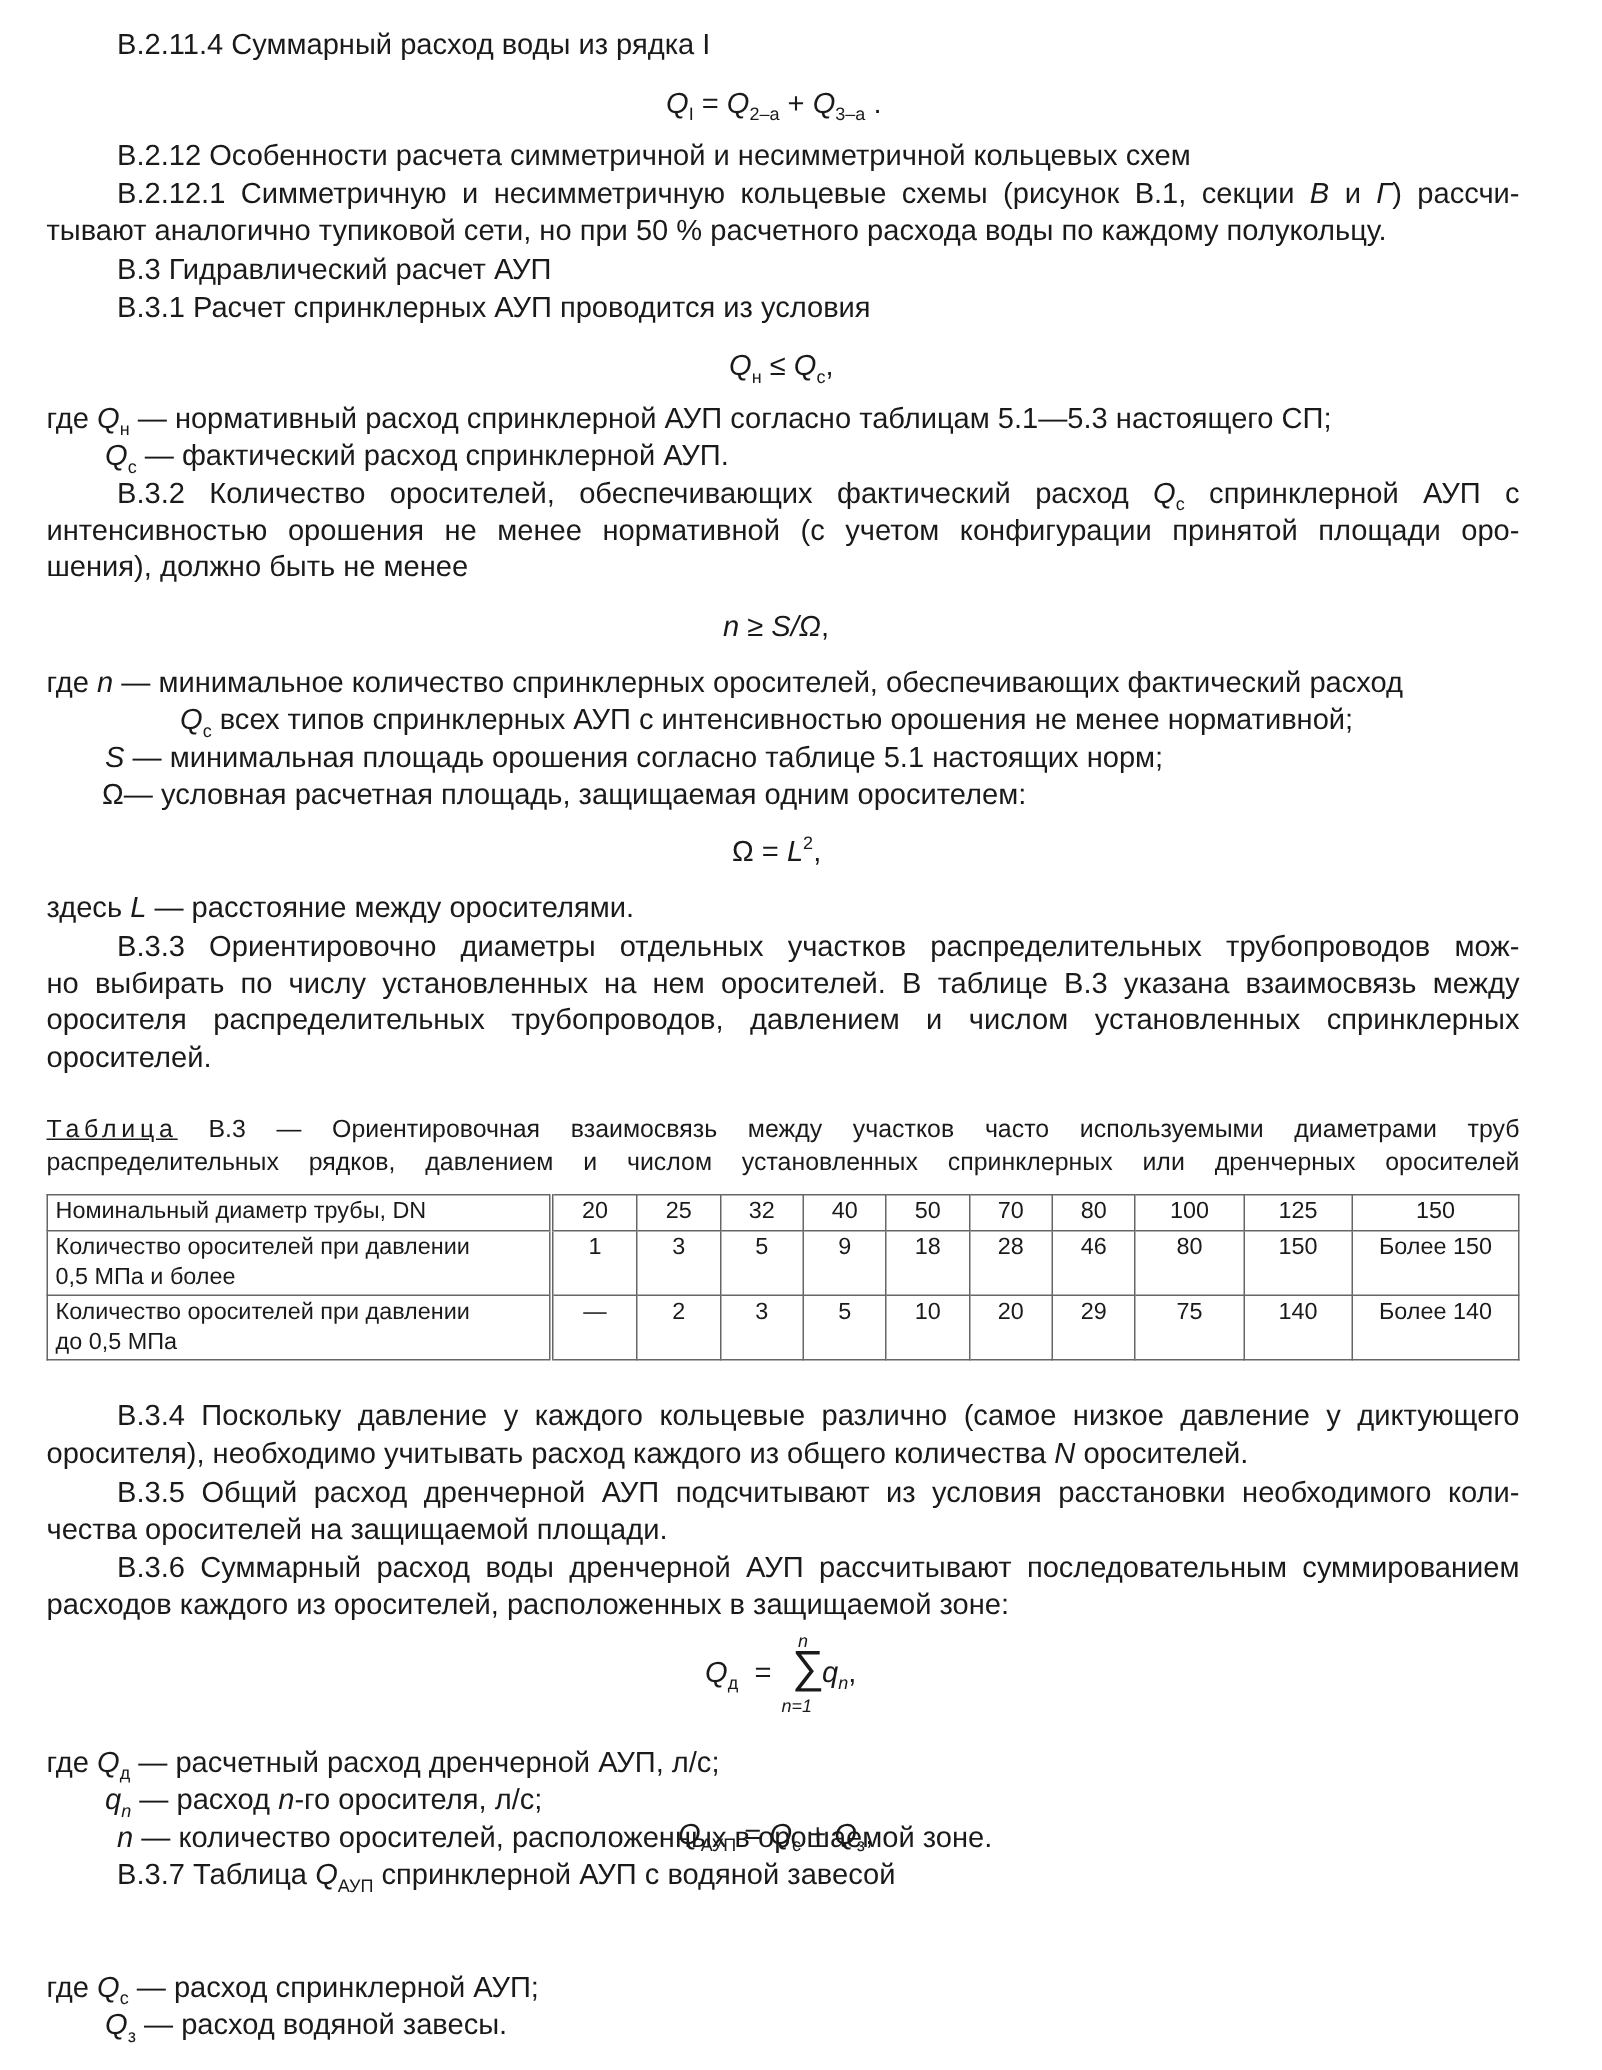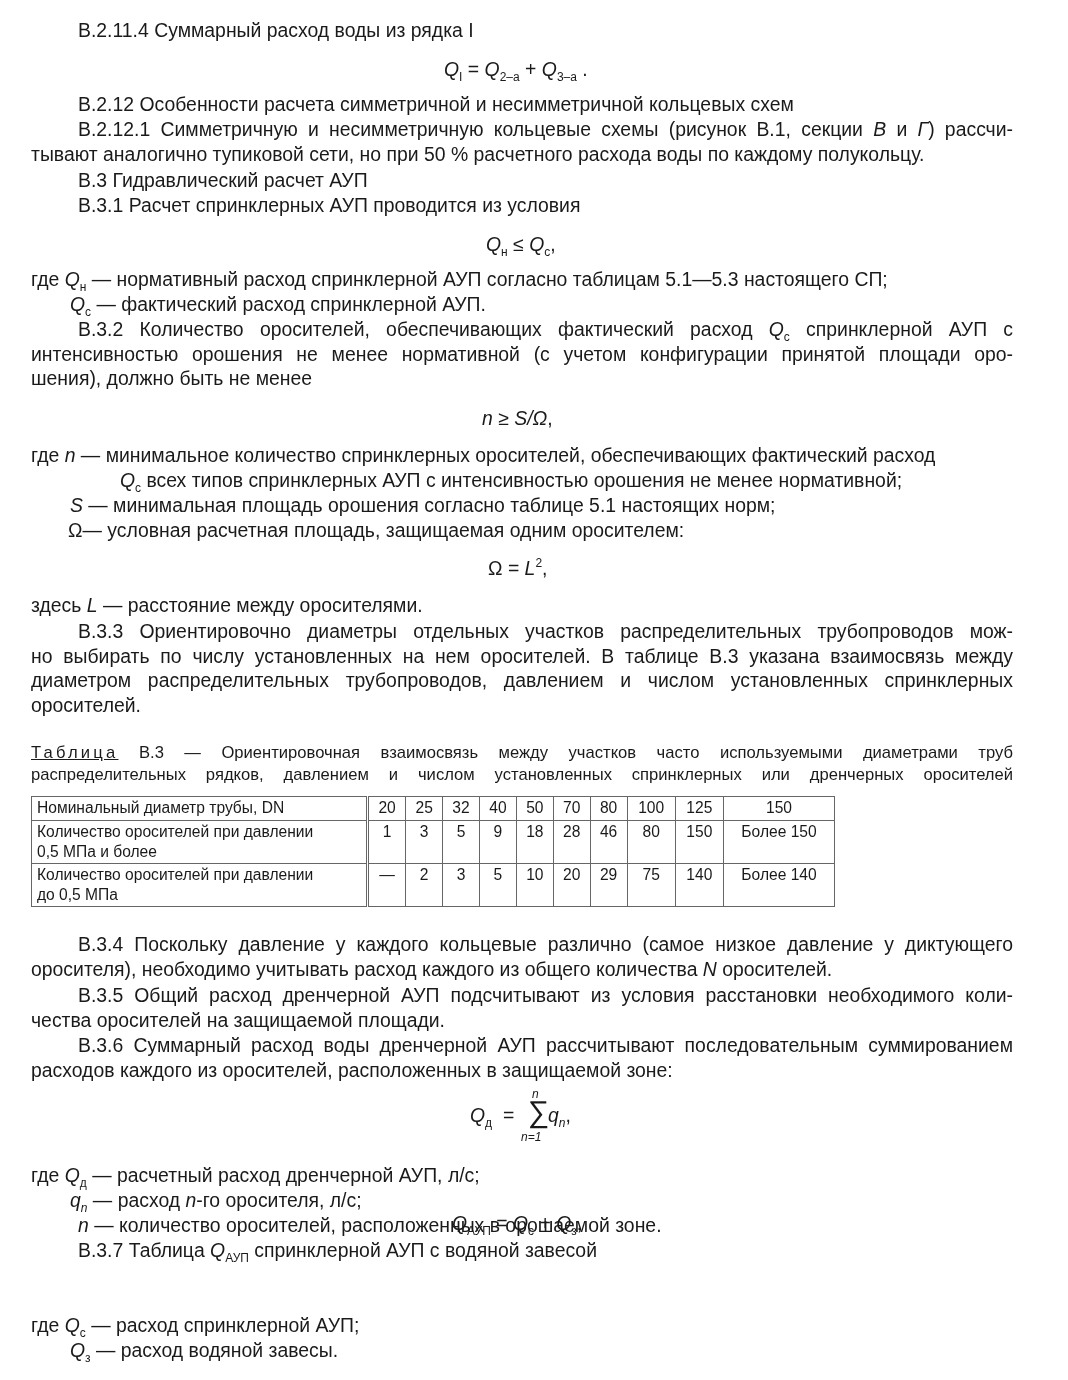--- a/index.html
+++ b/index.html
@@ -13,21 +13,21 @@
   .just span.full { display: block; text-align: justify; text-align-last: justify; }
   .just span.last { display: block; text-align: left; }
   .formula { position: absolute; white-space: nowrap; line-height: 24px; font-size: 19.4px; }
   i { font-style: italic; }
   sub { font-size: 12px; vertical-align: -5px; line-height: 0; }
   sup { font-size: 12px; vertical-align: 8px; line-height: 0; }
   .caption { position: absolute; left: 31px; width: 982px; font-size: 16.6px; line-height: 22px; }
   .caption .full { display: block; text-align: justify; text-align-last: justify; }
   .spaced { letter-spacing: 3.2px; text-decoration: underline; }
   table.t3 {
-    position: absolute; left: 31px; top: 796px; width: 804px;
+    position: absolute; left: 31px; top: 796px; width: 982px;
     border-collapse: collapse; font-size: 15.6px; line-height: 19.5px;
     border: 1.5px solid #555;
   }
   table.t3 td {
     border: 1.2px solid #666; padding: 1px 5px 2px 5px; vertical-align: top;
     text-align: center; color: #1a1a1a;
   }
   table.t3 td.rowhead { text-align: left; width: 324px; border-right: 3px double #666; }
   table.t3 tr.r0 td { height: 20px; }
   table.t3 tr.r1 td, table.t3 tr.r2 td { height: 38px; }
@@ -68,21 +68,21 @@
 <div class="line" style="left:70px; top:493px;"><i>S</i><span> — минимальная площадь орошения согласно таблице 5.1 настоящих норм;</span></div>
 <div class="line" style="left:68px; top:518px;"><span>Ω</span><span>— условная расчетная площадь, защищаемая одним оросителем:</span></div>
 
 <div class="formula" style="left:488px; top:556px;"><span>Ω = </span><i>L</i><sup>2</sup><span>,</span></div>
 
 <div class="line" style="left:31px; top:593px;"><span>здесь </span><i>L</i><span> — расстояние между оросителями.</span></div>
 
 <div class="just" style="top:619px;">
   <span class="full" style="padding-left:47px;">В.3.3 Ориентировочно диаметры отдельных участков распределительных трубопроводов мож-</span>
   <span class="full">но выбирать по числу установленных на нем оросителей. В таблице В.3 указана взаимосвязь между</span>
-  <span class="full">диаметром распределительных трубопроводов, давлением и числом установленных спринклерных</span>
+  <span class="full">оросителя распределительных трубопроводов, давлением и числом установленных спринклерных</span>
   <span class="last">оросителей.</span>
 </div>
 
 <div class="caption" style="top:742px;">
   <span class="full"><span class="spaced">Таблица</span><span> В.3 — Ориентировочная взаимосвязь между участков часто используемыми диаметрами труб</span></span>
   <span class="full">распределительных рядков, давлением и числом установленных спринклерных или дренчерных оросителей</span>
 </div>
 
 <table class="t3">
   <tbody>

